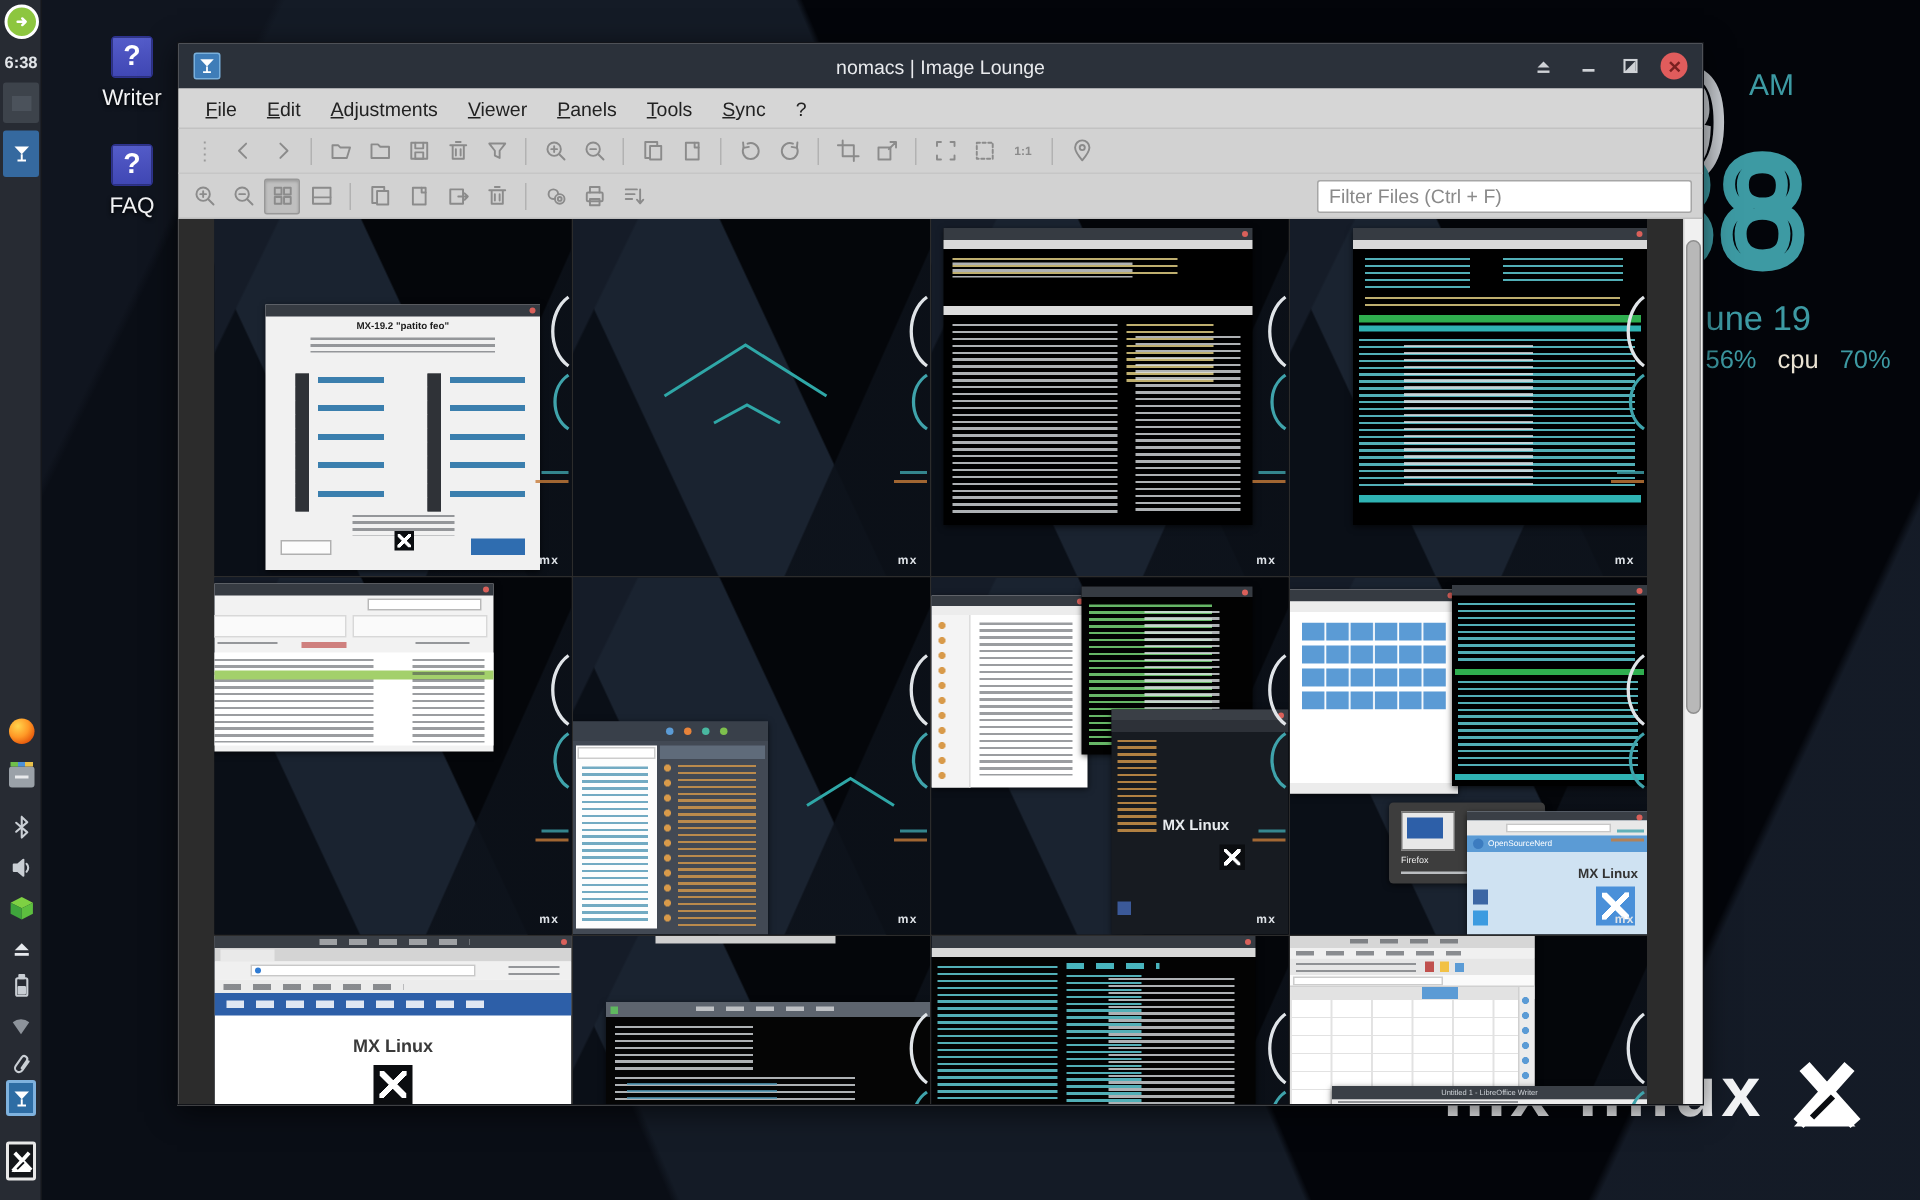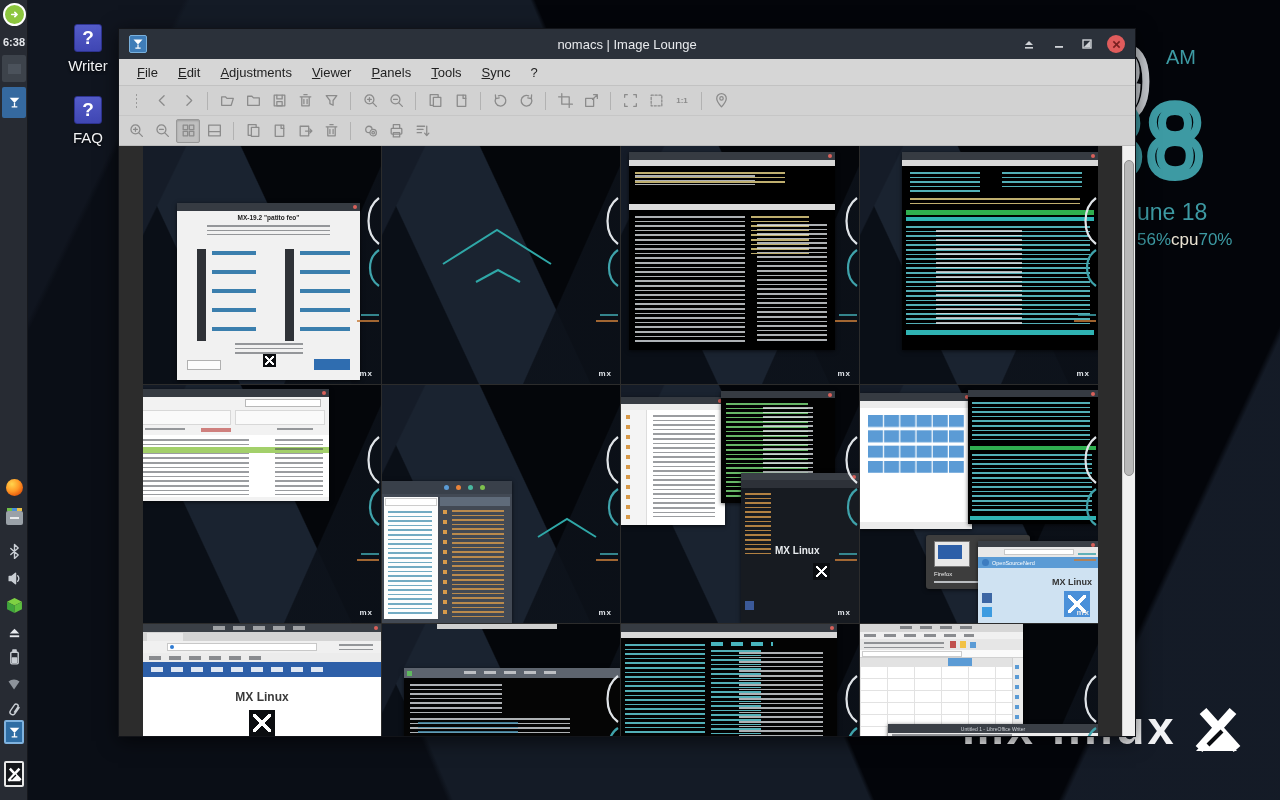--- a/index.html
+++ b/index.html
@@ -10,21 +10,21 @@
       linear-gradient(295deg,rgba(21,28,40,.95) 0 13%,rgba(21,28,40,0) 13.4%),
       linear-gradient(247deg,#03050a 0 46%,#141b26 46.3% 72%,#0a0e16 72.4%);}
   i,span{display:block}
   .bx{position:absolute}
   
   #conky{position:absolute;inset:0;z-index:1;pointer-events:none}
   .ck-hour{position:absolute;left:1094px;top:32px;font-size:102px;line-height:1;color:transparent;-webkit-text-stroke:7px #c9cdd2}
   .ck-min{position:absolute;left:1086px;top:90px;font-size:102px;line-height:1;letter-spacing:4px;color:transparent;-webkit-text-stroke:8px #3d9aa3}
   .ck-am{position:absolute;left:1166px;top:46px;font-size:20px;color:#3d9aa3}
   .ck-date{position:absolute;left:1137px;top:199px;font-size:23px;color:#3d9aa3}
-  .ck-stats{position:absolute;left:1137px;top:230px;font-size:17px;display:flex;}
+  .ck-stats{position:absolute;left:1137px;top:230px;font-size:17px;display:flex;gap:14px}
   .ck-stats .t{color:#3d9aa3}.ck-stats .c{color:#eae3d3}
   
   #brand{position:absolute;z-index:1;left:962px;top:700px;display:flex;align-items:center;gap:14px;pointer-events:none}
   .brand-text{font-size:47px;font-weight:700;letter-spacing:3px;color:#f2f3f5}
   
   #panel{position:absolute;left:0;top:0;width:28px;height:800px;background:#272b33;border-right:1px solid #15171c;z-index:6}
   #panel .pit{position:absolute;left:0;width:28px;display:flex;justify-content:center}
   .updater{width:23px;height:23px;border-radius:50%;background:#8dc63f;border:2px solid #fff;display:flex;align-items:center;justify-content:center}
   .clock{font-size:11px;font-weight:700;color:#e3e6ea}
   .taskbtn{width:24px;height:27px;background:#3d434b;border-radius:2px;display:flex;align-items:center;justify-content:center}
@@ -96,21 +96,21 @@
   .wm{position:absolute;right:8px;bottom:6px;font-size:8px;font-weight:700;letter-spacing:1px;color:#dfe3e8}
   .mck{position:absolute;right:0;top:48px}
 </style>
 </head>
 <body>
 
 <div id="conky">
   <span class="ck-hour">9</span>
   <span class="ck-min">38</span>
   <span class="ck-am">AM</span>
-  <span class="ck-date">une 18</span>
+  <span class="ck-date">une 19</span>
   <span class="ck-stats">
     <span class="t">56%</span>
     <span class="c">cpu</span>
     <span class="t">70%</span>
   </span>
 </div>
 
 <div id="brand">
   <span class="brand-text">mx linux</span>
   <svg width="50" height="50" viewBox="0 0 50 50">
@@ -471,20 +471,21 @@
             <path d="M5 6 V2.5 H11 V6 M5 10 H11 V14 H5 Z"></path>
           </svg>
         </span>
         <span class="tbtn">
           <svg viewBox="0 0 16 16" width="17" height="17" fill="none" stroke="#8b8b8b" stroke-width="1.2" stroke-linejoin="round" stroke-linecap="round">
             <path d="M3 4 H10 M3 7 H8.5 M3 10 H7"></path>
             <path d="M12 4 V12.5 M10 10.5 L12 12.8 L14 10.5"></path>
           </svg>
         </span>
       </span>
+    <input id="filterbox" type="text" placeholder="Filter Files (Ctrl + F)" style="">
   </div>
   <div id="content">
       <div class="cell" style="left: 24px; top: 0px;">
         <div class="tw" style="left:34px;top:57px;width:183px;height:177px;background:#f1f1f1">
    <div class="th" style="background:#363b42;height:8px">
             <i class="dot"></i>
           </div>
           <span class="tt" style="top:11px;left:0;right:0;text-align:center;font-size:6.5px;font-weight:700;color:#1d1d1d">MX-19.2 "patito feo"</span>
    <i class="lines ld" style="left:30px;top:22px;width:123px;height:10px"></i>
    <i class="iconcol" style="left:20px;top:46px;height:92px"></i>

